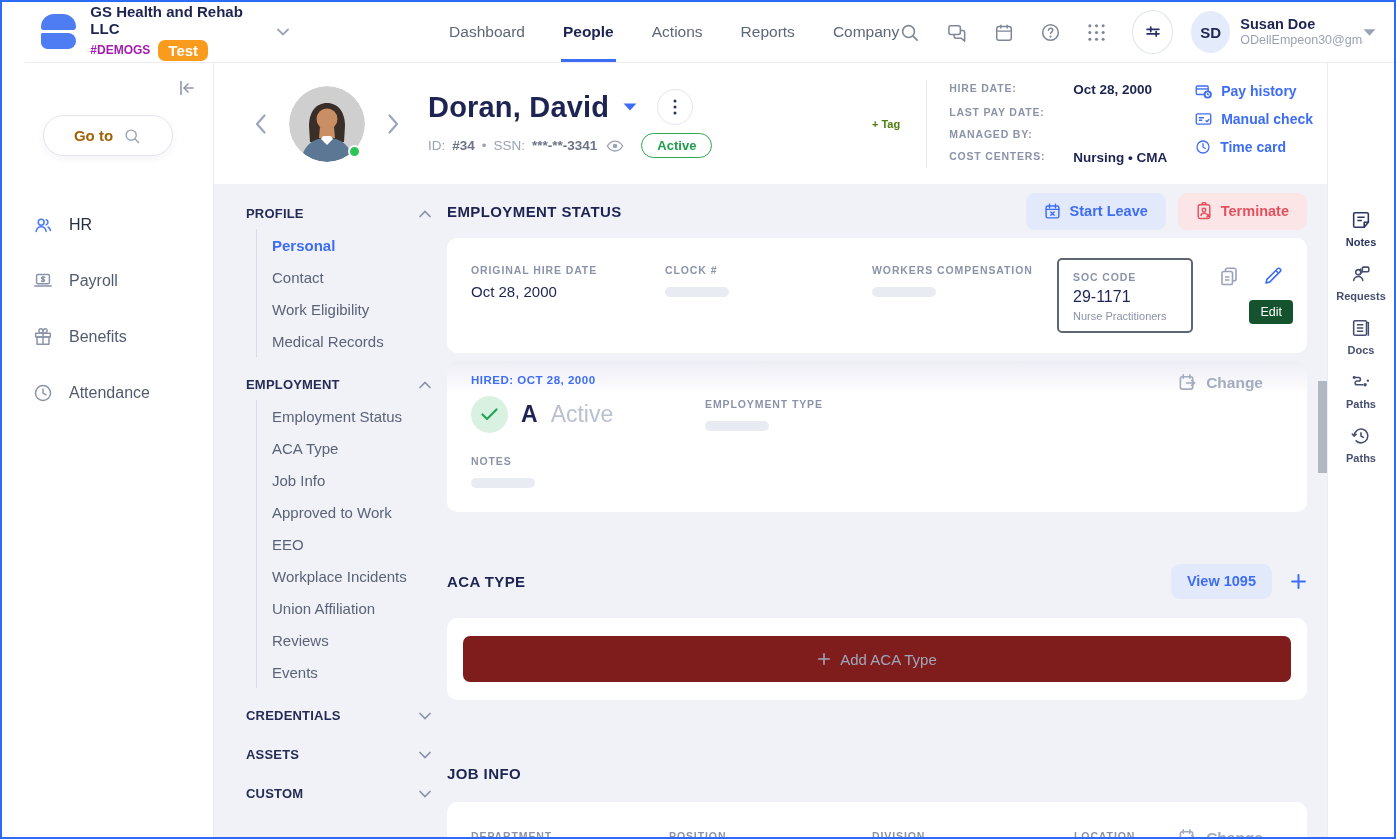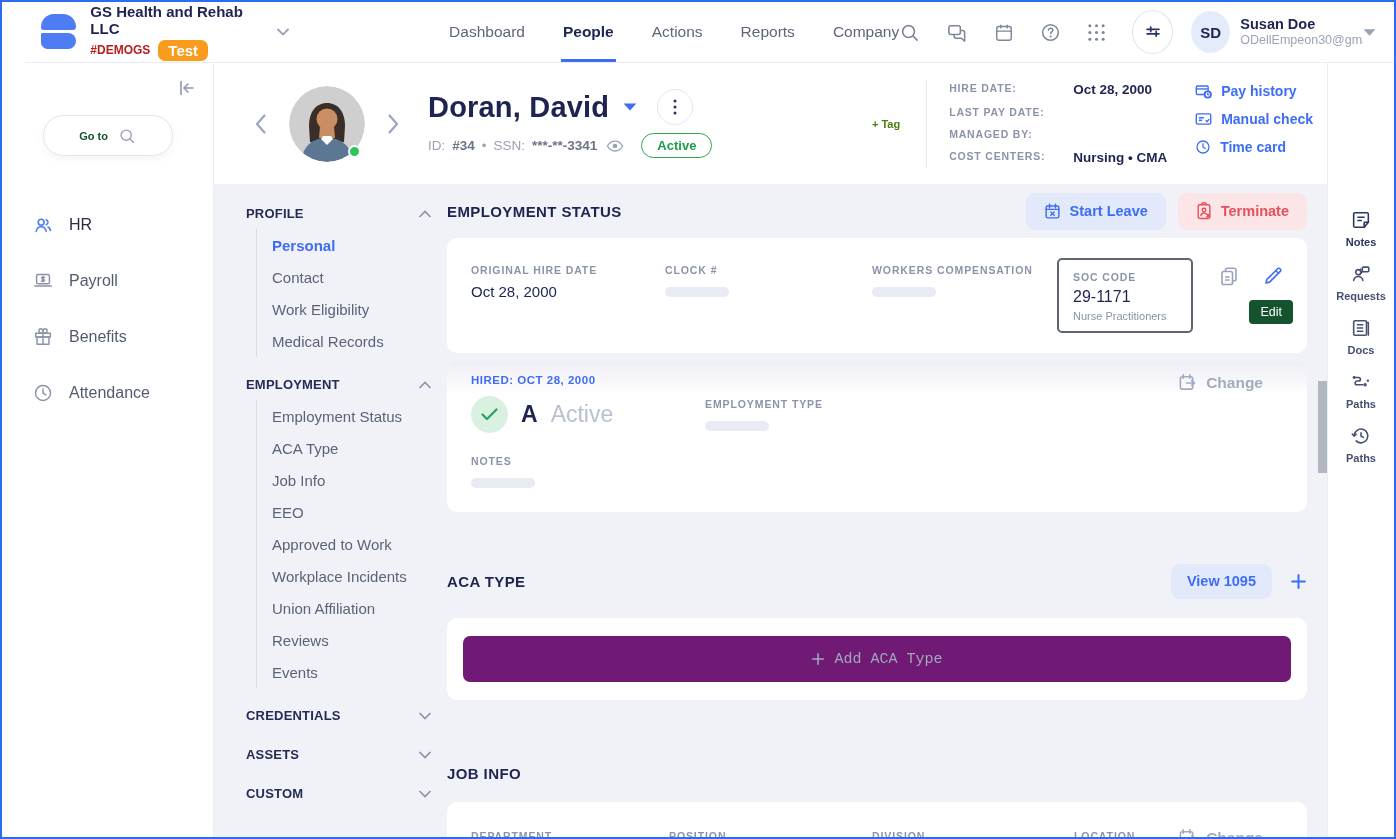--- a/index.html
+++ b/index.html
@@ -8,21 +8,21 @@
   .window { width:1396px; height:839px; border:2px solid #2e6bf5; background:#fff; display:flex; flex-direction:column; overflow:hidden; }
 
   
   .topbar { height:61px; flex:0 0 61px; display:flex; align-items:center; padding:0 18px 0 16px; border-bottom:1px solid #ececf3; background:#fff;margin-left:23px; }
   .logo { width:38px; height:36px; display:flex; flex-direction:column; gap:3px; margin-right:14px; }
   .logo .l-top { height:16px; background:#4d7cf3; border-radius:17px 17px 4px 3px; }
   .logo .l-bot { height:16px; background:#4d7cf3; border-radius:3px 17px 17px 14px; }
   .company { line-height:1.15; }
   .company .c-name { font-size:15px; font-weight:700; color:#1d2452; }
   .company .c-sub { display:flex; align-items:center; gap:8px; margin-top:3px; }
-  .company .c-code { font-size:12px; font-weight:700; color:#b91c1c; }
+  .company .c-code { font-size:12px; font-weight:700; color:#a21caf; }
   .badge-test { background:#f99b1d; color:#fff; font-size:15px; font-weight:700; padding:2px 10px; border-radius:7px; }
   .caret { color:#9aa3b5; margin-left:14px; display:inline-flex; }
   .topnav { display:flex; gap:38px; margin-left:160px; height:100%; align-items:stretch; }
   .topnav .tn-item { display:flex; align-items:center; font-size:15.5px; color:#5d6779; cursor:pointer; position:relative; }
   .topnav .tn-item.active { color:#1d2452; font-weight:700; }
   .topnav .tn-item.active::after { content:""; position:absolute; left:-2px; right:-2px; bottom:0; height:3px; background:#3e6df5; }
   .top-icons { display:flex; align-items:center; gap:26px; margin-left:auto; color:#7e8798; }
   .top-icons .ticon { display:inline-flex; cursor:pointer; }
   .pref-circle { width:44px; height:44px; border:1px solid #dfe3f0; border-radius:50%; display:flex; align-items:center; justify-content:center; color:#273164; margin-left:26px; cursor:pointer; }
   .avatar-sd { width:42px; height:42px; border-radius:50%; background:#e4ecfb; color:#1d2452; font-weight:700; font-size:15px; display:flex; align-items:center; justify-content:center; margin-left:18px; }
@@ -30,21 +30,21 @@
   .user-name { font-size:14.5px; font-weight:700; color:#1d2452; }
   .user-email { font-size:12.5px; color:#9aa3b5; white-space:nowrap; }
   .user-caret { color:#9aa3b5; margin-left:0px; }
 
   
   .main-row { flex:1; display:flex; min-height:0; }
 
   
   .sidebar { width:212px; flex:0 0 212px; border-right:1px solid #ececf3; background:#fff; padding-top:14px; }
   .collapse-row { display:flex; justify-content:flex-end; padding-right:16px; color:#8d97ad; }
-  .goto-pill { margin:16px auto 0; width:130px; height:41px; border:1px solid #e3e5ee; border-radius:22px; background:#fff; display:flex; align-items:center; justify-content:center; gap:10px; font-size:11px; font-weight:600; color:#14532d; box-shadow:0 3px 8px rgba(30,40,90,.05); cursor:pointer; }
+  .goto-pill { margin:16px auto 0; width:130px; height:41px; border:1px solid #e3e5ee; border-radius:22px; background:#fff; display:flex; align-items:center; justify-content:center; gap:10px; font-size:15px; font-weight:600; color:#a16207; box-shadow:0 3px 8px rgba(30,40,90,.05); cursor:pointer; }
   .goto-pill .gicon { color:#9aa3b5; display:inline-flex; }
   .side-menu { margin-top:46px; display:flex; flex-direction:column; }
   .side-item { display:flex; align-items:center; gap:15px; padding:12px 0 12px 30px; font-size:16px; color:#525b6e; cursor:pointer; margin-bottom:10px; }
   .side-item .sicon { display:inline-flex; color:#8a93a8; }
   .side-item.active { color:#272e45; font-weight:400; }
   .side-item.active .sicon { color:#4d7cf3; }
 
   
   .center { flex:1; display:flex; flex-direction:column; min-width:0; }
   .profile-header { height:121px; flex:0 0 121px; background:#fff; display:flex; align-items:center; padding:0 14px 0 40px; position:relative; }
@@ -110,21 +110,21 @@
   .hired-row { display:flex; margin-top:10px; }
   .status-group { display:flex; align-items:center; gap:13px; width:234px; }
   .check-circle { width:37px; height:37px; border-radius:50%; background:#d9f1e1; color:#27a45c; display:flex; align-items:center; justify-content:center; }
   .status-code { font-size:23px; font-weight:700; color:#1d2452; }
   .status-word { font-size:23px; color:#b9c0d0; }
   .etype-col { margin-top:2px; }
   .btn-change { position:absolute; top:12px; right:44px; display:flex; align-items:center; gap:9px; color:#a3abbe; font-size:15.5px; font-weight:600; cursor:pointer; }
   .notes-block { margin-top:22px; }
 
   .card-aca { margin-top:10px; padding:18px 16px; }
-  .aca-band { background:#701a75; border-radius:7px; height:46px; display:flex; align-items:center; justify-content:center; gap:9px; color:#a0a7ba; font-size:15px; cursor:pointer;font-family:Liberation Mono, monospace; }
+  .aca-band { background:#7f1d1d; border-radius:7px; height:46px; display:flex; align-items:center; justify-content:center; gap:9px; color:#a0a7ba; font-size:15px; cursor:pointer; }
   .btn-view1095 { background:#e2e9fa; color:#3e6df5; height:35px; padding:0 16px; border-radius:9px; font-size:14.5px; font-weight:600; display:flex; align-items:center; cursor:pointer; }
   .plus-blue { color:#3e6df5; display:inline-flex; cursor:pointer; margin-left:6px; }
   .mt42 { margin-top:42px; }
   .mt46 { margin-top:46px; }
 
   .card-job { margin-top:2px; padding:28px 24px 24px; position:relative; height:200px; }
   .job-grid { display:grid; grid-template-columns:198px 203px 202px 1fr; }
   .btn-change2 { position:absolute; top:26px; right:44px; display:flex; align-items:center; gap:9px; color:#a3abbe; font-size:15.5px; font-weight:600; cursor:pointer; }
 
   
@@ -426,22 +426,22 @@
             <span class="sn-chev">
                 <svg width="12" height="8" viewBox="0 0 12 8" fill="none" stroke="currentColor" stroke-width="1.7" stroke-linecap="round">
                   <path d="M1 6.5l5-5 5 5"></path>
                 </svg>
               </span>
           </div>
           <div class="sn-items">
             <span class="sn-item">Employment Status</span>
             <span class="sn-item">ACA Type</span>
             <span class="sn-item">Job Info</span>
+            <span class="sn-item">Approved to Work</span>
             <span class="sn-item">EEO</span>
-            <span class="sn-item">Approved to Work</span>
             <span class="sn-item">Workplace Incidents</span>
             <span class="sn-item">Union Affiliation</span>
             <span class="sn-item">Reviews</span>
             <span class="sn-item">Events</span>
           </div>
 
           <div class="sn-title-row sn-collapsed">
             <span class="sn-title">CREDENTIALS</span>
             <span class="sn-chev">
                 <svg width="12" height="8" viewBox="0 0 12 8" fill="none" stroke="currentColor" stroke-width="1.7" stroke-linecap="round">

